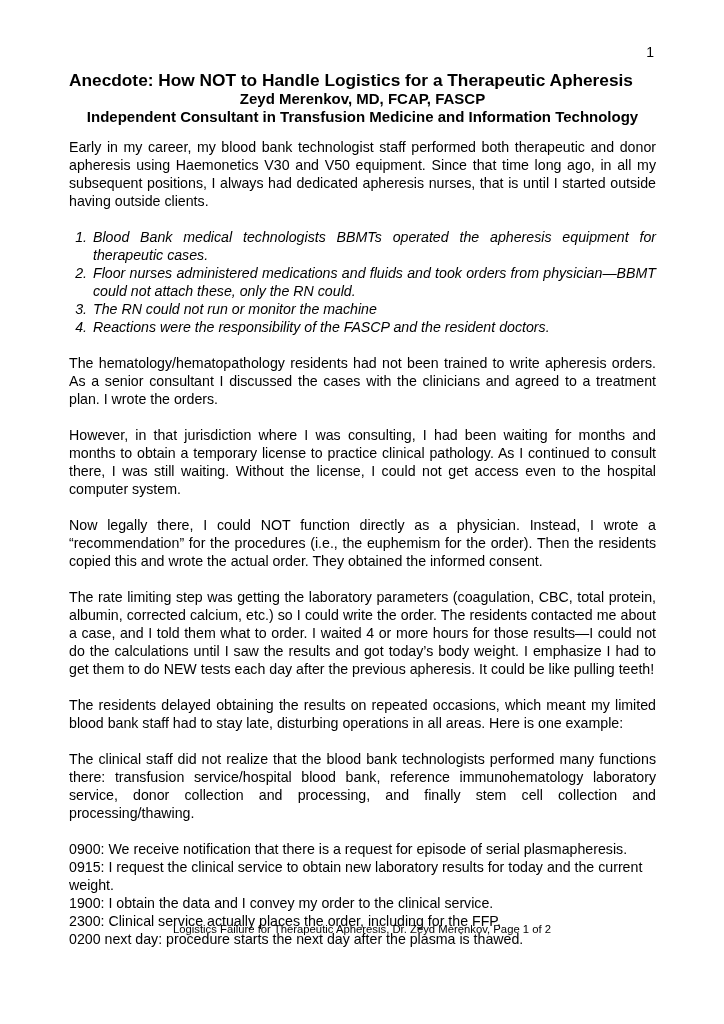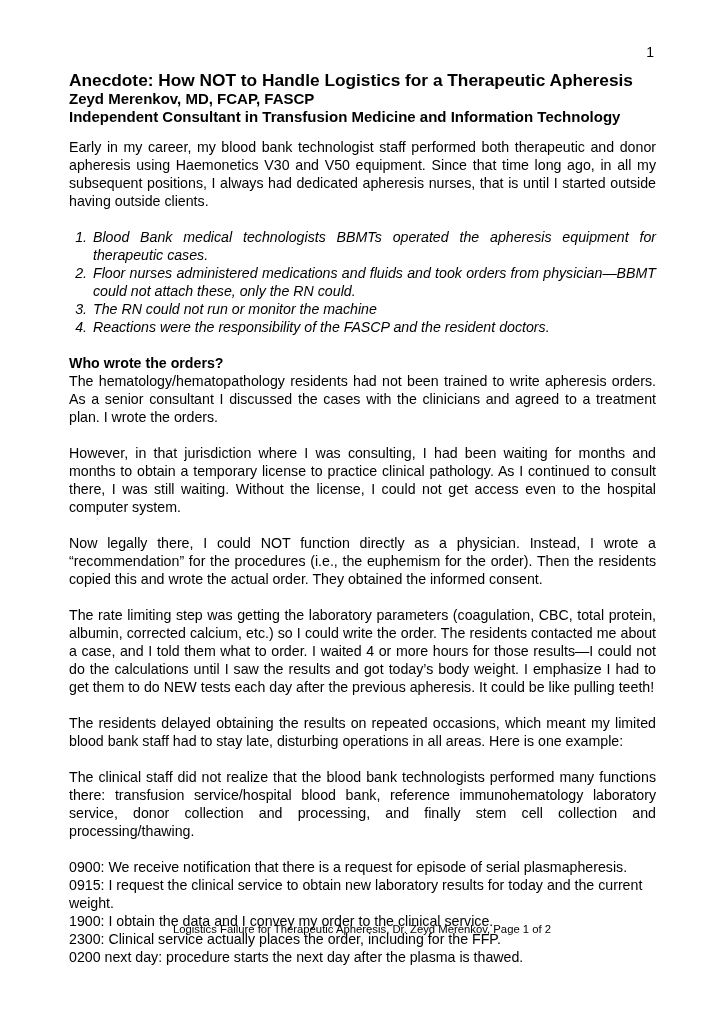--- a/index.html
+++ b/index.html
@@ -36,20 +36,21 @@
       line-height: 20px;
       margin: 0;
       white-space: nowrap;
     }
     .subtitle {
       font-weight: bold;
       font-size: 15px;
       line-height: 18px;
       margin: 0;
       white-space: nowrap;
+      text-align: center;
     }
     p {
       margin: 0 0 18px 0;
       text-align: justify;
     }
     .first-para {
       margin-top: 12px;
     }
     .section-heading {
       font-weight: bold;
@@ -92,21 +93,20 @@
 
   <p class="first-para">Early in my career, my blood bank technologist staff performed both therapeutic and donor apheresis using Haemonetics V30 and V50 equipment.  Since that time long ago, in all my subsequent positions, I always had dedicated apheresis nurses, that is until I started outside having outside clients.</p>
 
   <ol>
     <li>Blood Bank medical technologists BBMTs operated the apheresis equipment for therapeutic cases.</li>
     <li>Floor nurses administered medications and fluids and took orders from physician—BBMT could not attach these, only the RN could.</li>
     <li>The RN could not run or monitor the machine</li>
     <li>Reactions were the responsibility of the FASCP and the resident doctors.</li>
   </ol>
 
-  <div class="section-heading">Who wrote the orders?</div>
   <p>The hematology/hematopathology residents had not been trained to write apheresis orders.  As a senior consultant I discussed the cases with the clinicians and agreed to a treatment plan.  I wrote the orders.</p>
   <p>However, in that jurisdiction where I was consulting, I had been waiting for months and months to obtain a temporary license to practice clinical pathology.  As I continued to consult there, I was still waiting.  Without the license, I could not get access even to the hospital computer system.</p>
   <p>Now legally there, I could NOT function directly as a physician.  Instead, I wrote a “recommendation” for the procedures (i.e., the euphemism for the order).  Then the residents copied this and wrote the actual order.  They obtained the informed consent.</p>
   <p>The rate limiting step was getting the laboratory parameters (coagulation, CBC, total protein, albumin, corrected calcium, etc.) so I could write the order.  The residents contacted me about a case, and I told them what to order.  I waited 4 or more hours for those results—I could not do the calculations until I saw the results and got today’s body weight.  I emphasize I had to get them to do NEW tests each day after the previous apheresis.  It could be like pulling teeth!</p>
   <p>The residents delayed obtaining the results on repeated occasions, which meant my limited blood bank staff had to stay late, disturbing operations in all areas.  Here is one example:</p>
   <p>The clinical staff did not realize that the blood bank technologists performed many functions there:  transfusion service/hospital blood bank, reference immunohematology laboratory service, donor collection and processing, and finally stem cell collection and processing/thawing.</p>
 
   <div class="timeline">
     <div>0900:  We receive notification that there is a request for episode of serial plasmapheresis.</div>
     <div>0915:  I request the clinical service to obtain new laboratory results for today and the current weight.</div>

